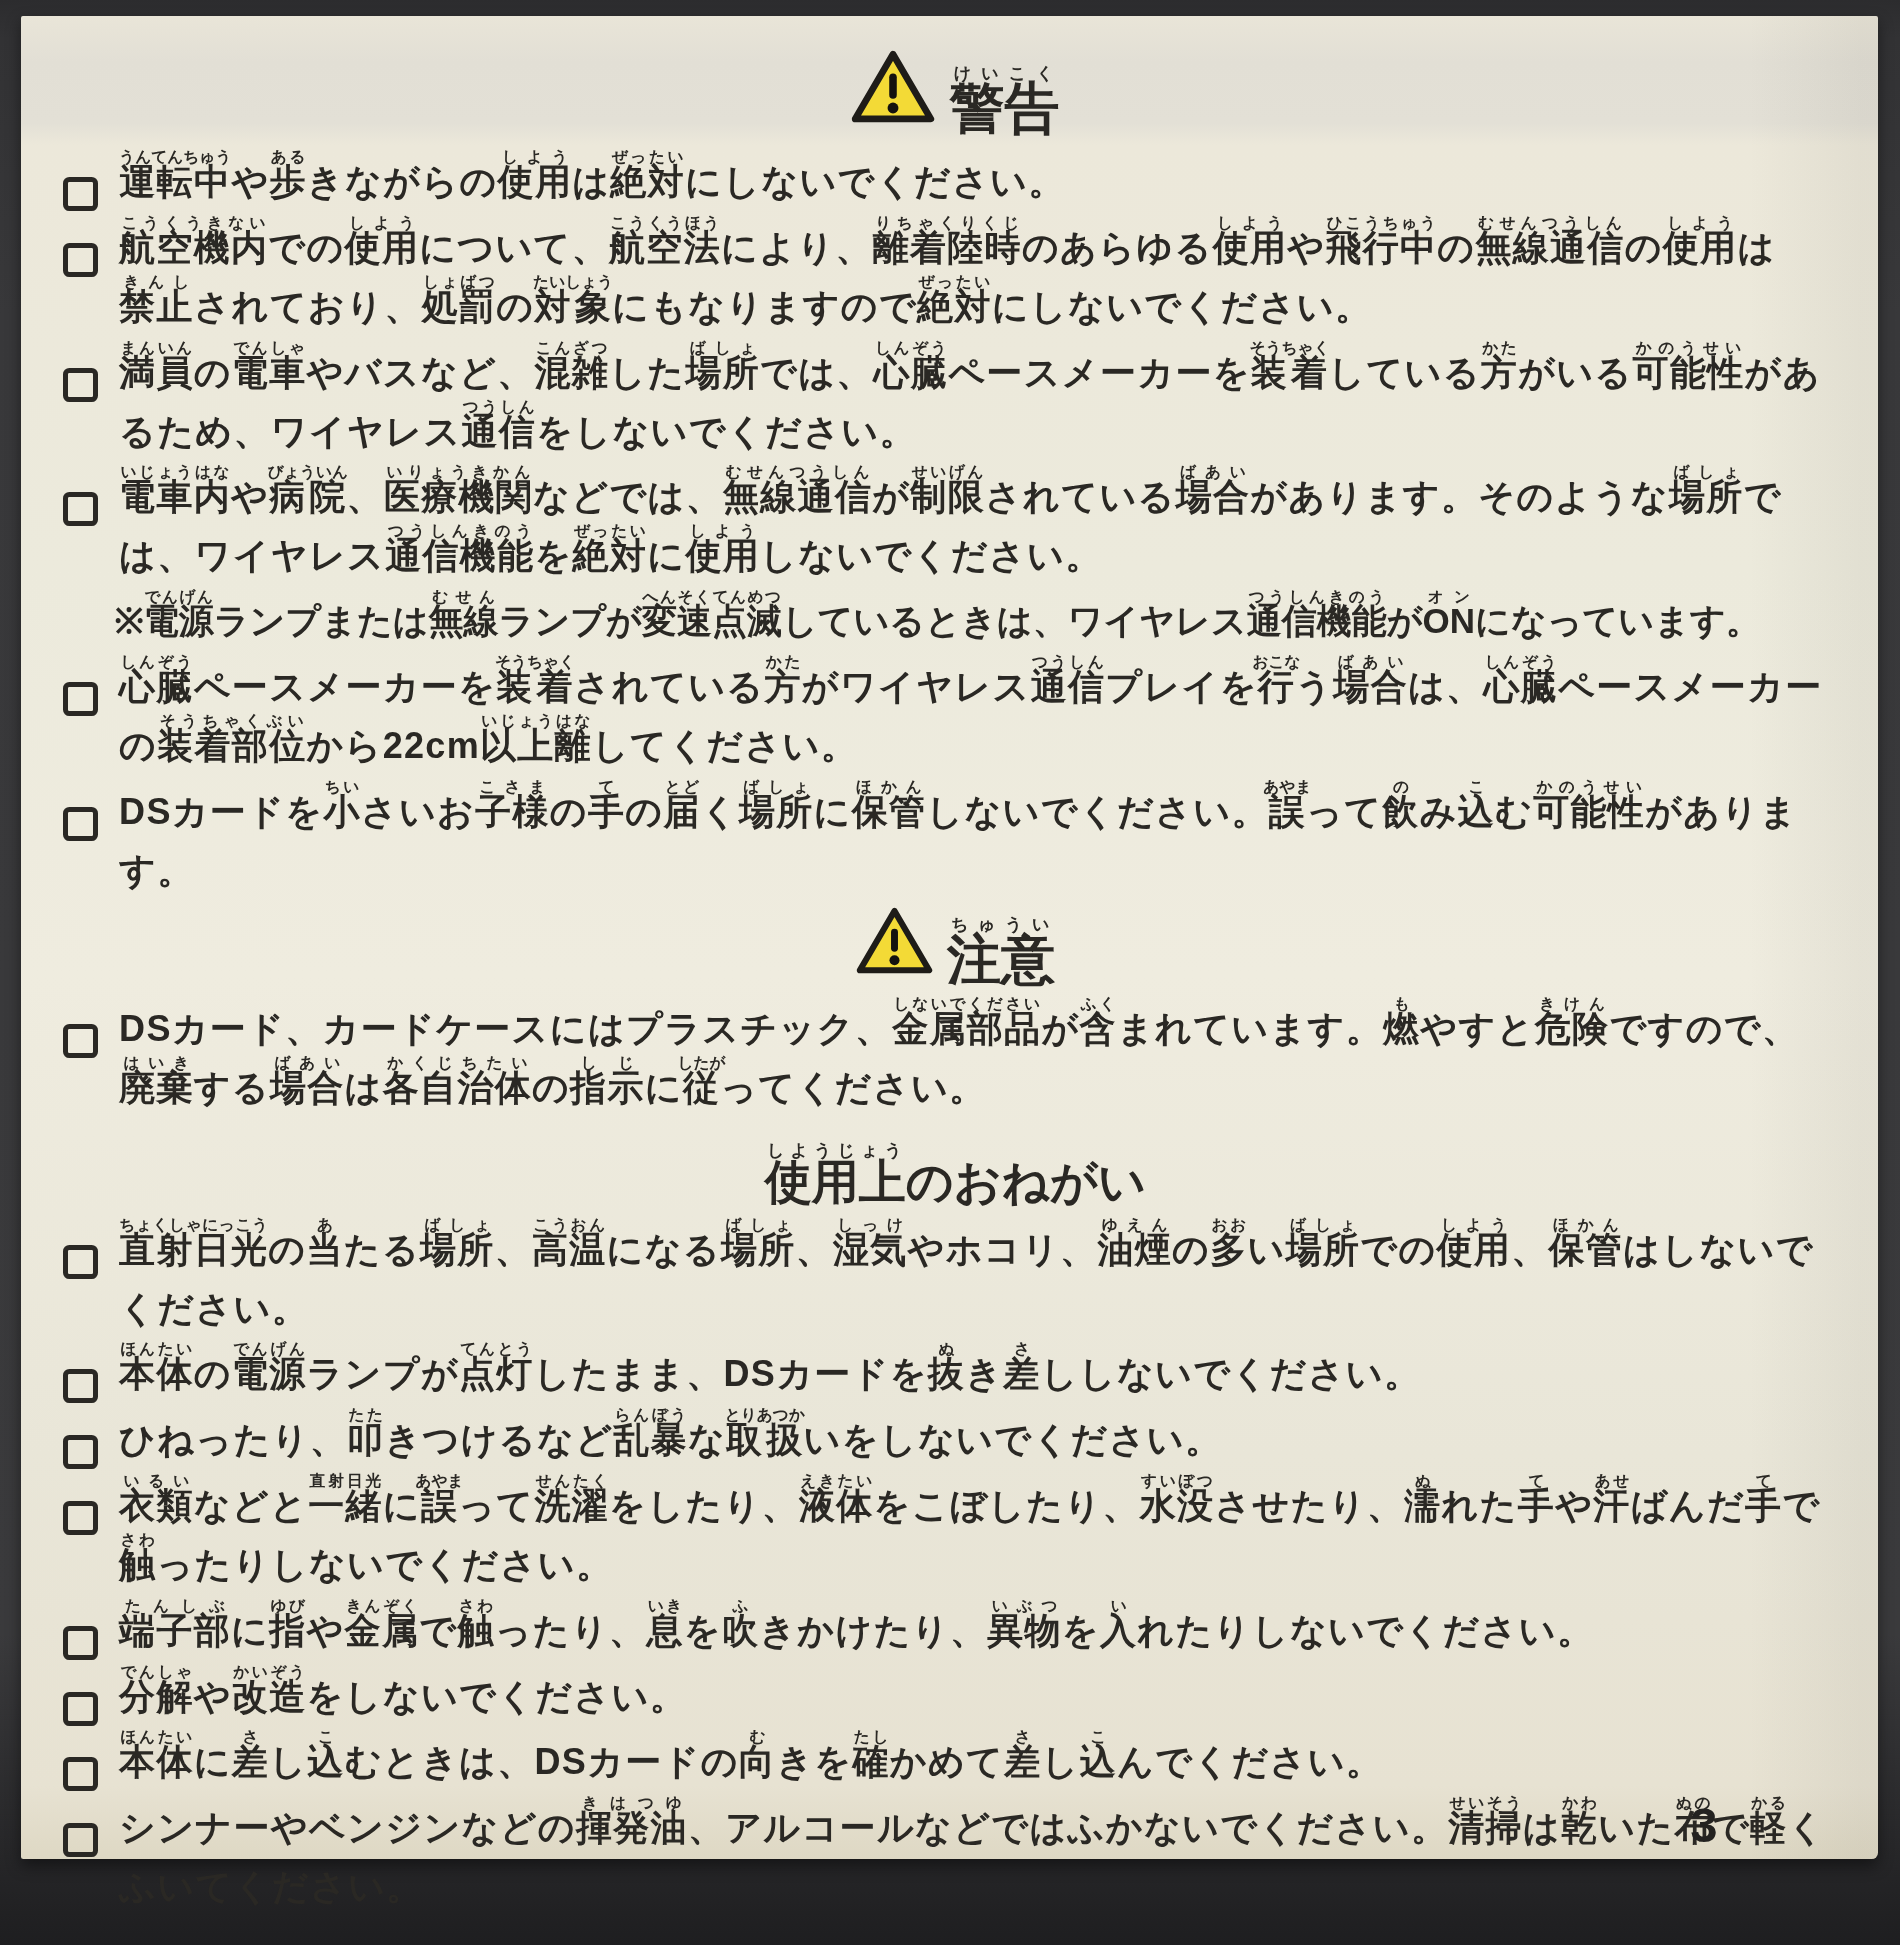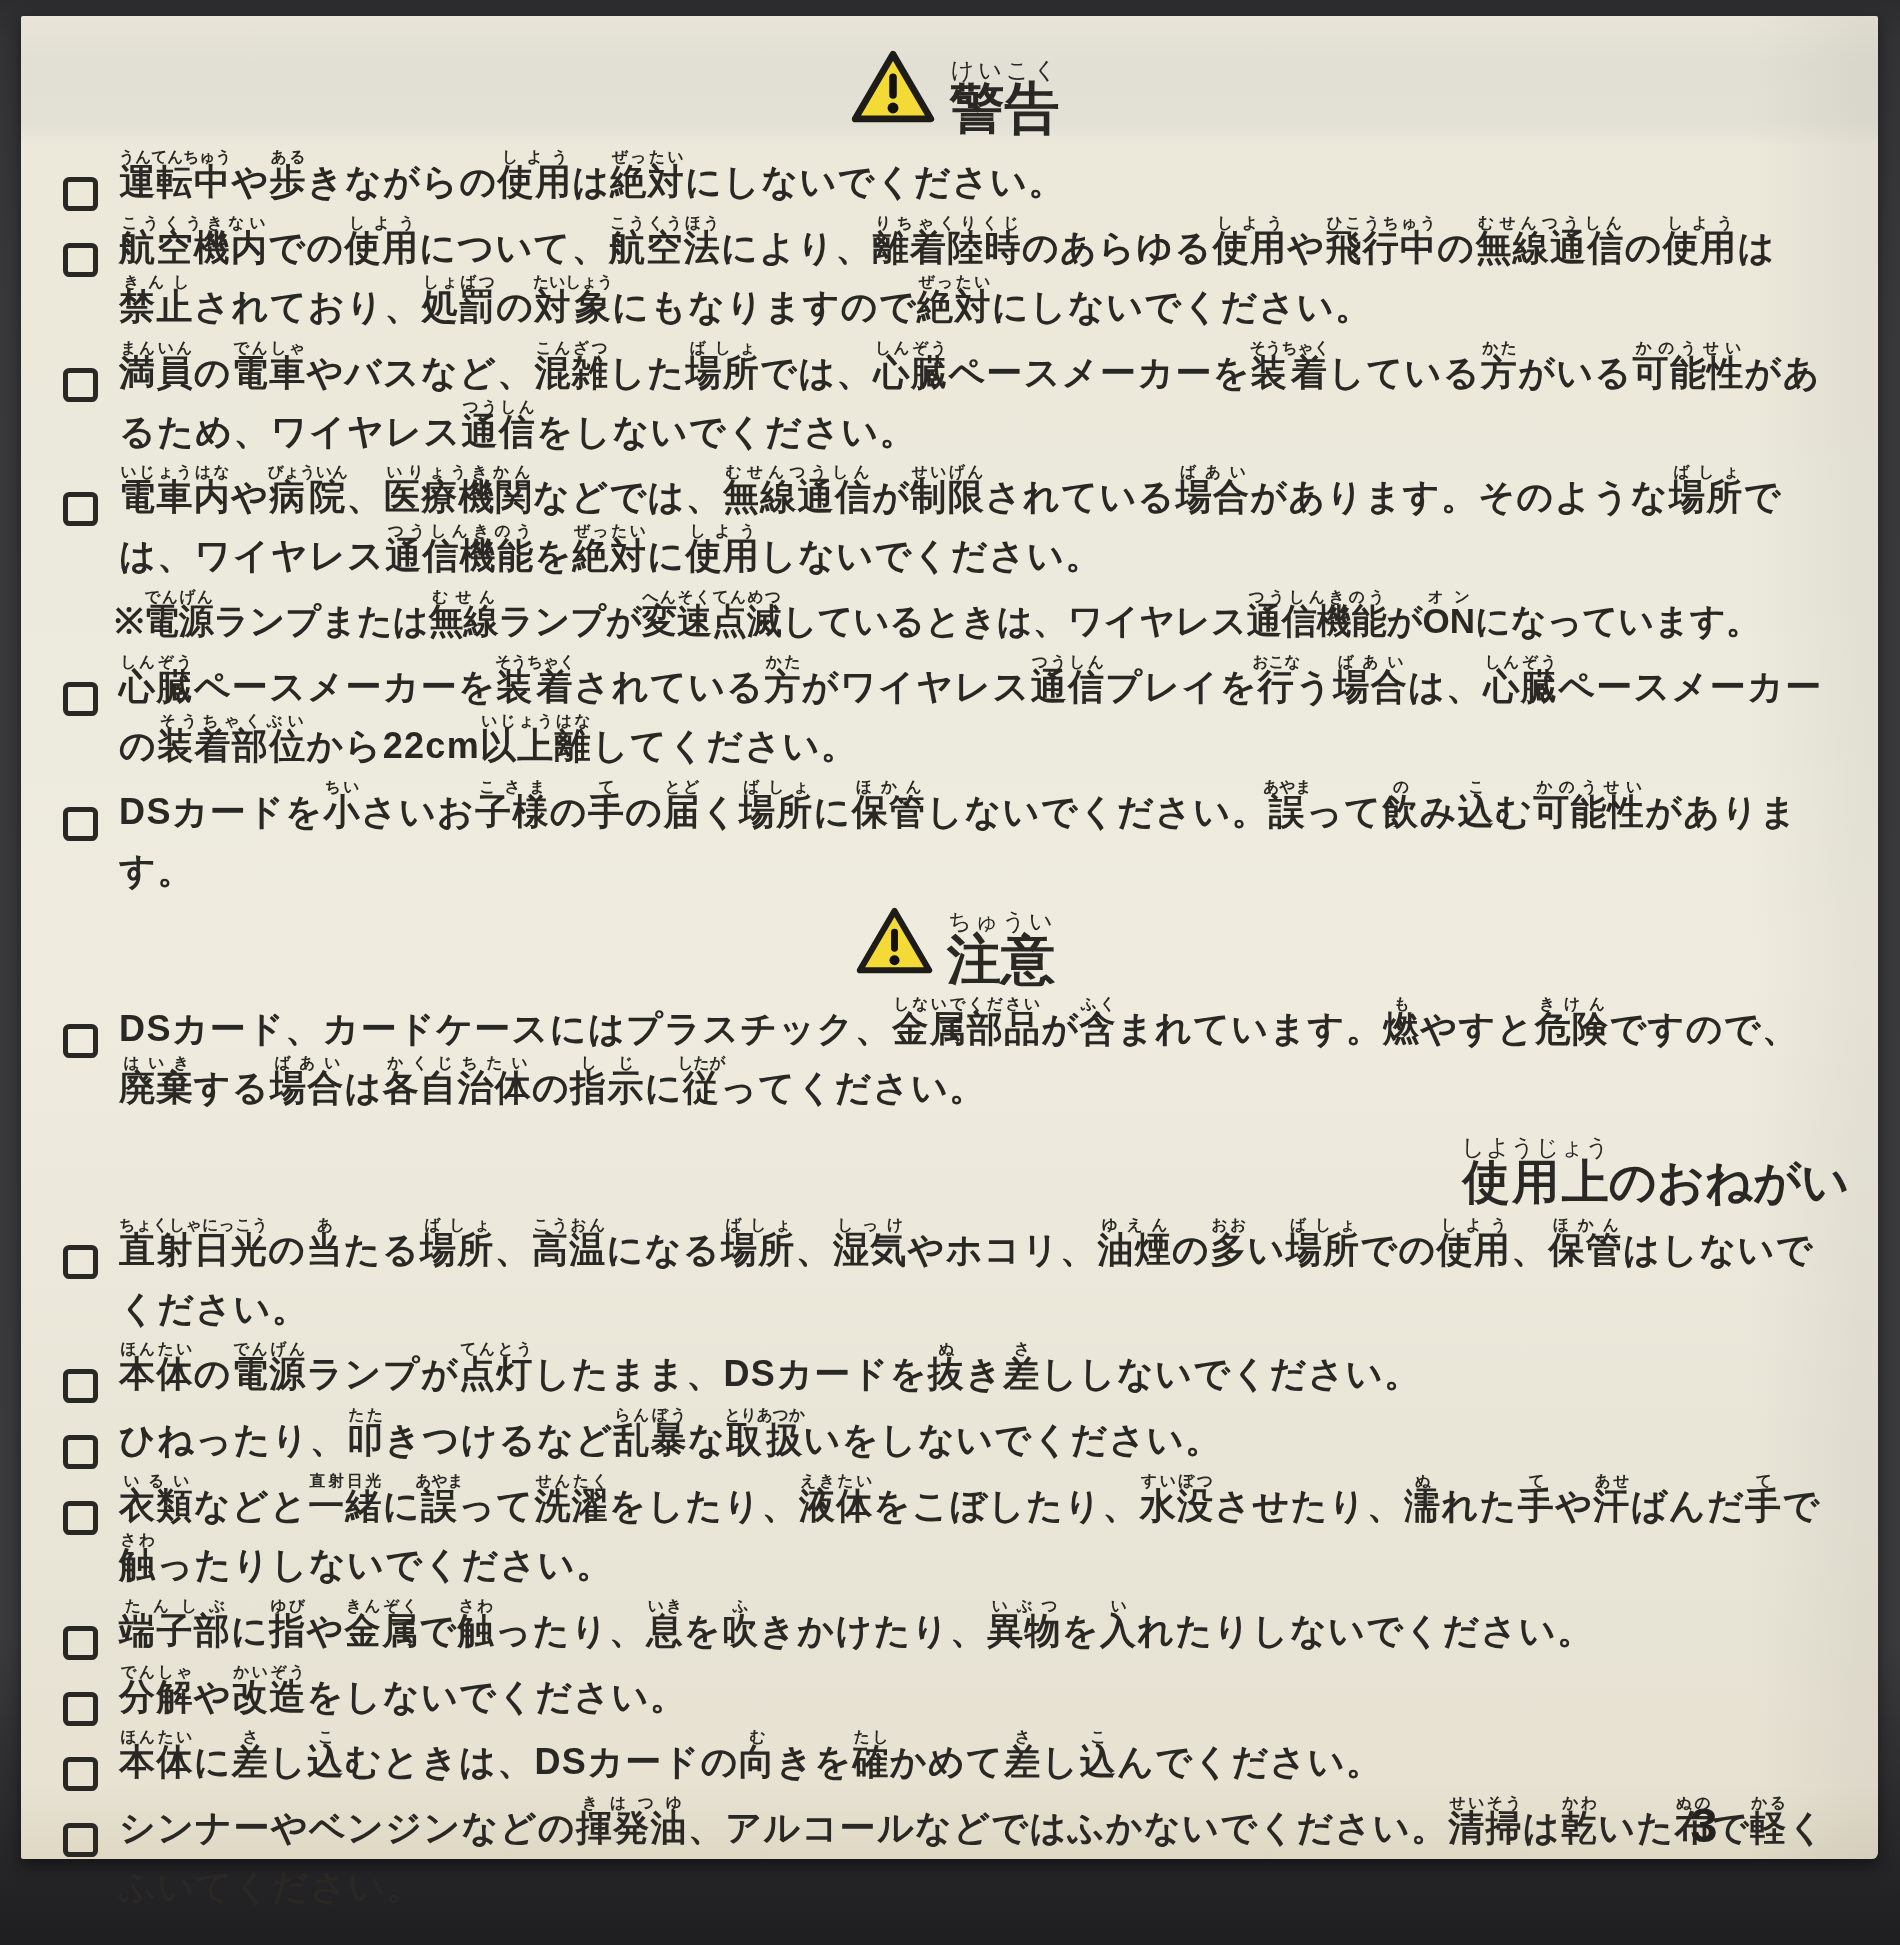--- a/index.html
+++ b/index.html
@@ -27,22 +27,22 @@
     padding:17.6px 29px 0 40px;
     box-sizing:border-box;
   }
   .content{position:relative;width:100%;height:100%;}
   .hdr{
     display:flex;justify-content:center;align-items:flex-end;gap:14px;
     font-weight:bold;line-height:1.05;
   }
   .hdr.warning{margin:19px 0 11.3px 0;font-size:55px;}
   .hdr.caution{margin:10px 0 8.8px 0;font-size:54px;}
-  .hdr.usage{margin:19px 0 10px 0;font-size:47px;justify-content:flex-end;}
-  .hdr ruby rt{font-size:23px;font-weight:normal;letter-spacing:1.3px;}
+  .hdr.usage{margin:25px 0 10px 0;font-size:47px;justify-content:center;}
+  .hdr ruby rt{font-size:17px;font-weight:bold;letter-spacing:1.3px;}
   .tri{flex:0 0 auto;position:relative;top:-2.5px;}
   .items{}
   .item{display:flex;align-items:flex-start;margin:0 0 3.8px 0;justify-content:flex-end;}
   .checkbox{
     flex:0 0 auto;width:25px;height:24px;margin:28px 21.4px 0 1.3px;
     border:5px solid #2a2824;border-radius:6.3px;background:transparent;
   }
   .itext{
     flex:1;font-size:36px;font-weight:bold;letter-spacing:1.3px;
     line-height:59px;

